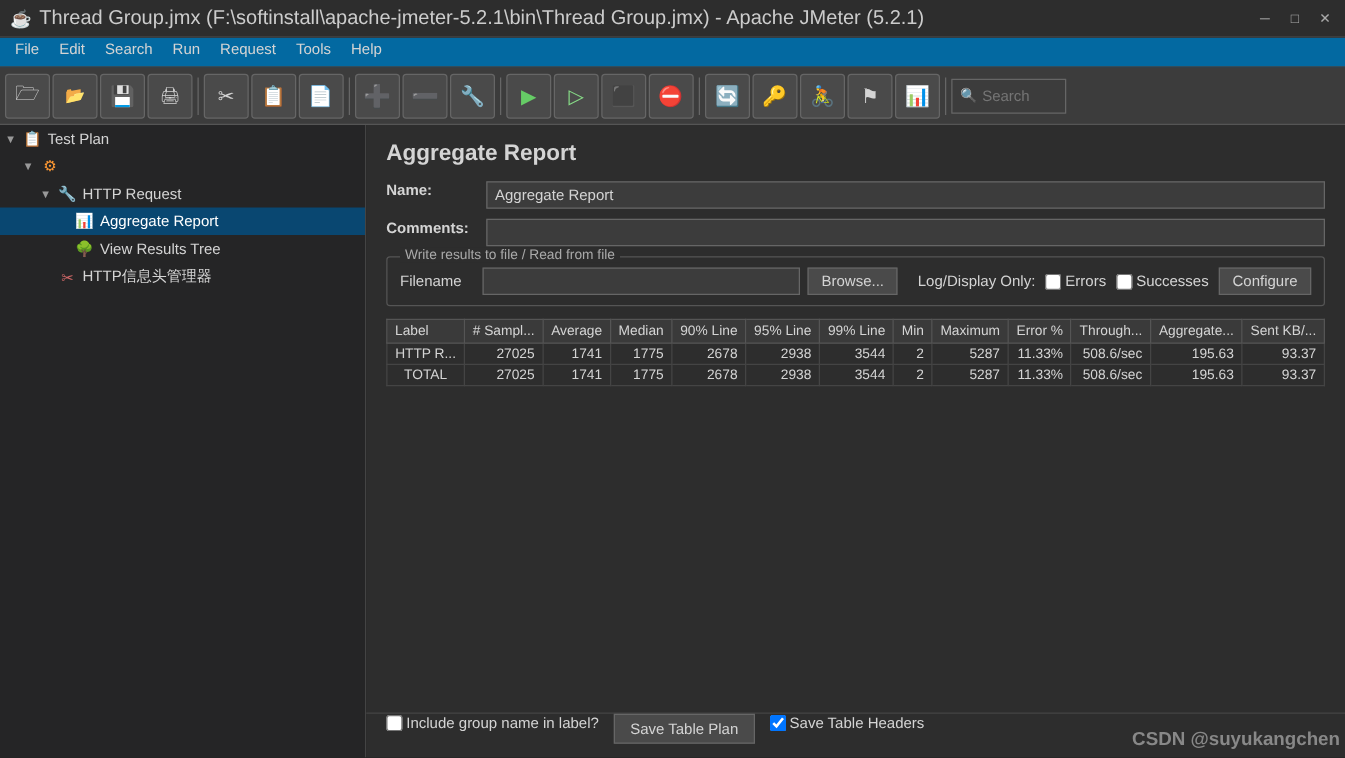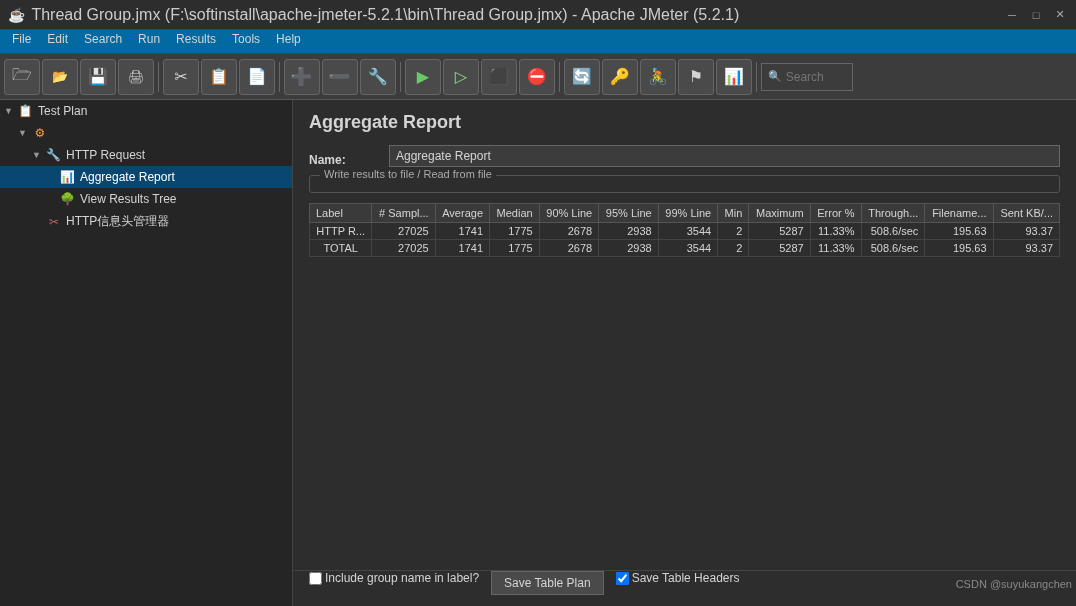--- a/index.html
+++ b/index.html
@@ -150,21 +150,21 @@
       height: 100%;
     }
     .panel-title {
       font-size: 18px;
       font-weight: bold;
       color: #d4d4d4;
       margin-bottom: 12px;
     }
     .field-row {
       display: flex;
-      align-items: flex-end;
+      align-items: flex-start;
       margin-bottom: 8px;
     }
     .field-label {
       width: 80px;
       color: #d4d4d4;
       font-size: 12px;
       font-weight: bold;
     }
     .field-input {
       flex: 1;
@@ -294,24 +294,25 @@
       height: 24px;
       padding: 0 12px;
       background: #4a4a4a;
       border: 1px solid #666;
       color: #d4d4d4;
       cursor: pointer;
       font-size: 12px;
     }
     .watermark {
       position: absolute;
-      bottom: 16px;
+      bottom: 6px;
       right: 4px;
-      font-size: 11px;
+      font-size: 15px;
       color: #888;
+      font-weight: bold;
     }
 
     
     .indent-0 { padding-left: 4px; }
     .indent-1 { padding-left: 18px; }
     .indent-2 { padding-left: 32px; }
     .indent-3 { padding-left: 46px; }
 
     
     .icon-testplan { color: #7fbfff; }
@@ -350,21 +351,21 @@
     <div class="window-btn">□</div>
     <div class="window-btn">✕</div>
   </div>
 </div>
 
 <div class="menu-bar">
   <div class="menu-item">File</div>
   <div class="menu-item">Edit</div>
   <div class="menu-item">Search</div>
   <div class="menu-item">Run</div>
-  <div class="menu-item">Results</div>
+  <div class="menu-item">Request</div>
   <div class="menu-item">Tools</div>
   <div class="menu-item">Help</div>
 </div>
 
 <div class="toolbar">
   <div class="toolbar-btn">🗁</div>
   <div class="toolbar-btn" style="font-size:13px;">📂</div>
   <div class="toolbar-btn">💾</div>
   <div class="toolbar-btn" style="font-size:13px;">🖨</div>
   <div class="toolbar-sep"></div>
@@ -437,40 +438,61 @@
   <div class="content-area">
     <div class="aggregate-panel">
 
       <div class="panel-title">Aggregate Report</div>
 
       <div class="field-row">
         <span class="field-label">Name:</span>
         <input class="field-input" type="text" value="Aggregate Report" style="">
       </div>
 
+      <div class="field-row">
+        <span class="field-label">Comments:</span>
+        <input class="field-input" type="text" value="" style="">
+      </div>
 
       <div class="file-group">
         <span class="file-group-legend">Write results to file / Read from file</span>
+        <div class="file-row">
+          <span class="filename-label">Filename</span>
+          <input class="filename-input" type="text" value="" style="">
+          <button class="browse-btn">Browse...</button>
+          <div class="log-display">
+            <span>Log/Display Only:</span>
+            <div class="checkbox-item">
+              <input type="checkbox" style="">
+              <span>Errors</span>
+            </div>
+            <div class="checkbox-item">
+              <input type="checkbox" style="">
+              <span>Successes</span>
+            </div>
+            <button class="configure-btn">Configure</button>
+          </div>
+        </div>
       </div>
 
       <table class="data-table">
         <thead>
           <tr>
             <th>Label</th>
             <th># Sampl...</th>
             <th>Average</th>
             <th>Median</th>
             <th>90% Line</th>
             <th>95% Line</th>
             <th>99% Line</th>
             <th>Min</th>
             <th>Maximum</th>
             <th>Error %</th>
             <th>Through...</th>
-            <th>Filename...</th>
+            <th>Aggregate...</th>
             <th>Sent KB/...</th>
           </tr>
         </thead>
         <tbody id="table-body">
         <tr>
               <td>HTTP R...</td>
               <td>27025</td>
               <td>1741</td>
               <td>1775</td>
               <td>2678</td>

